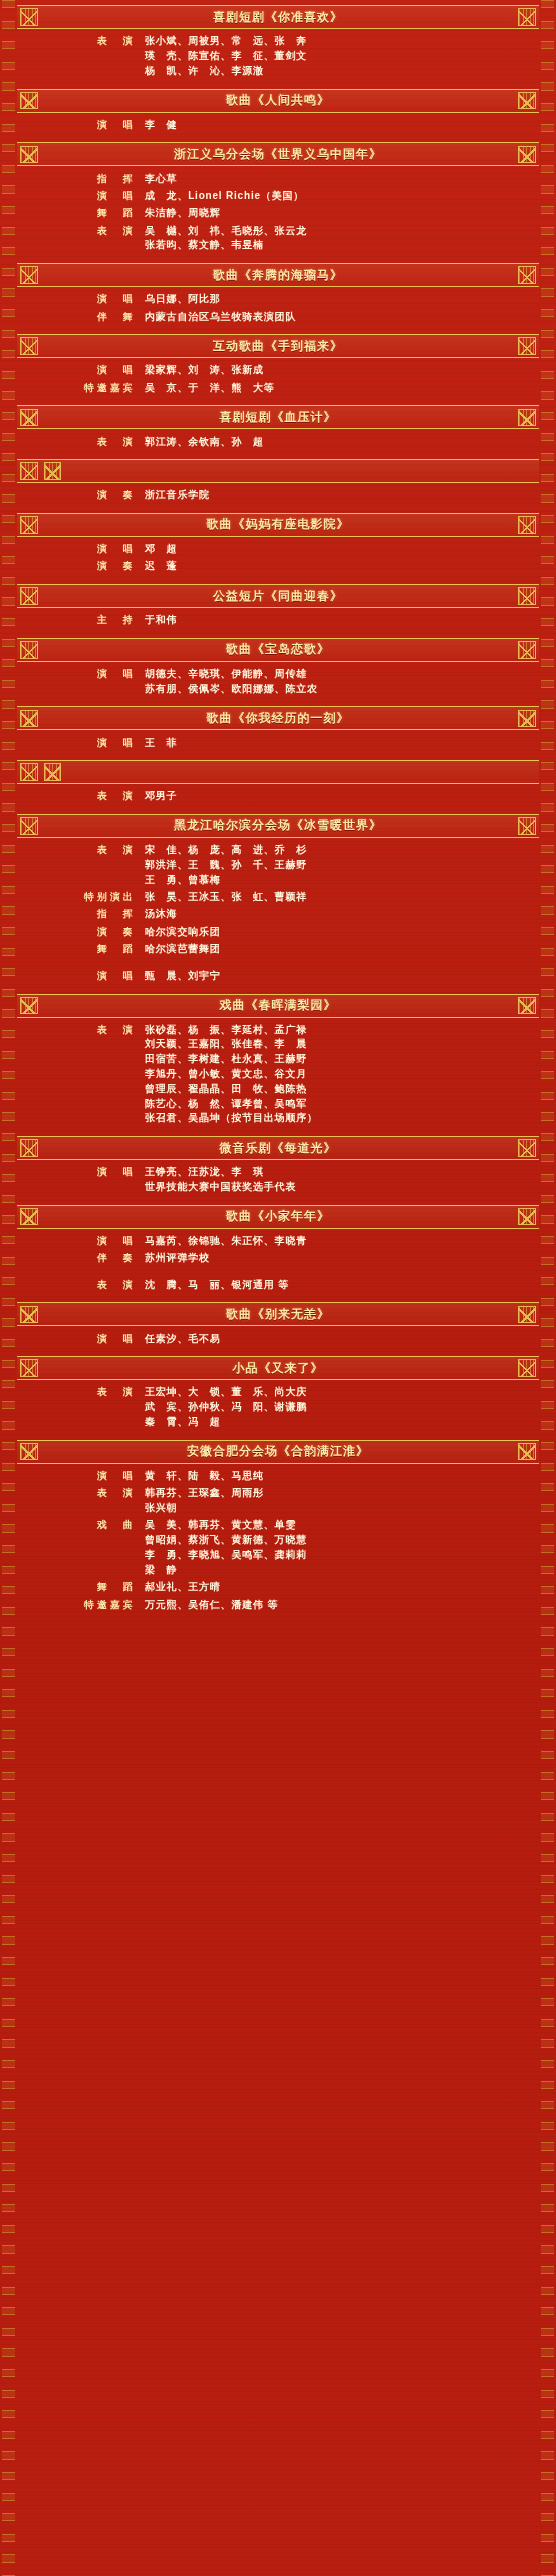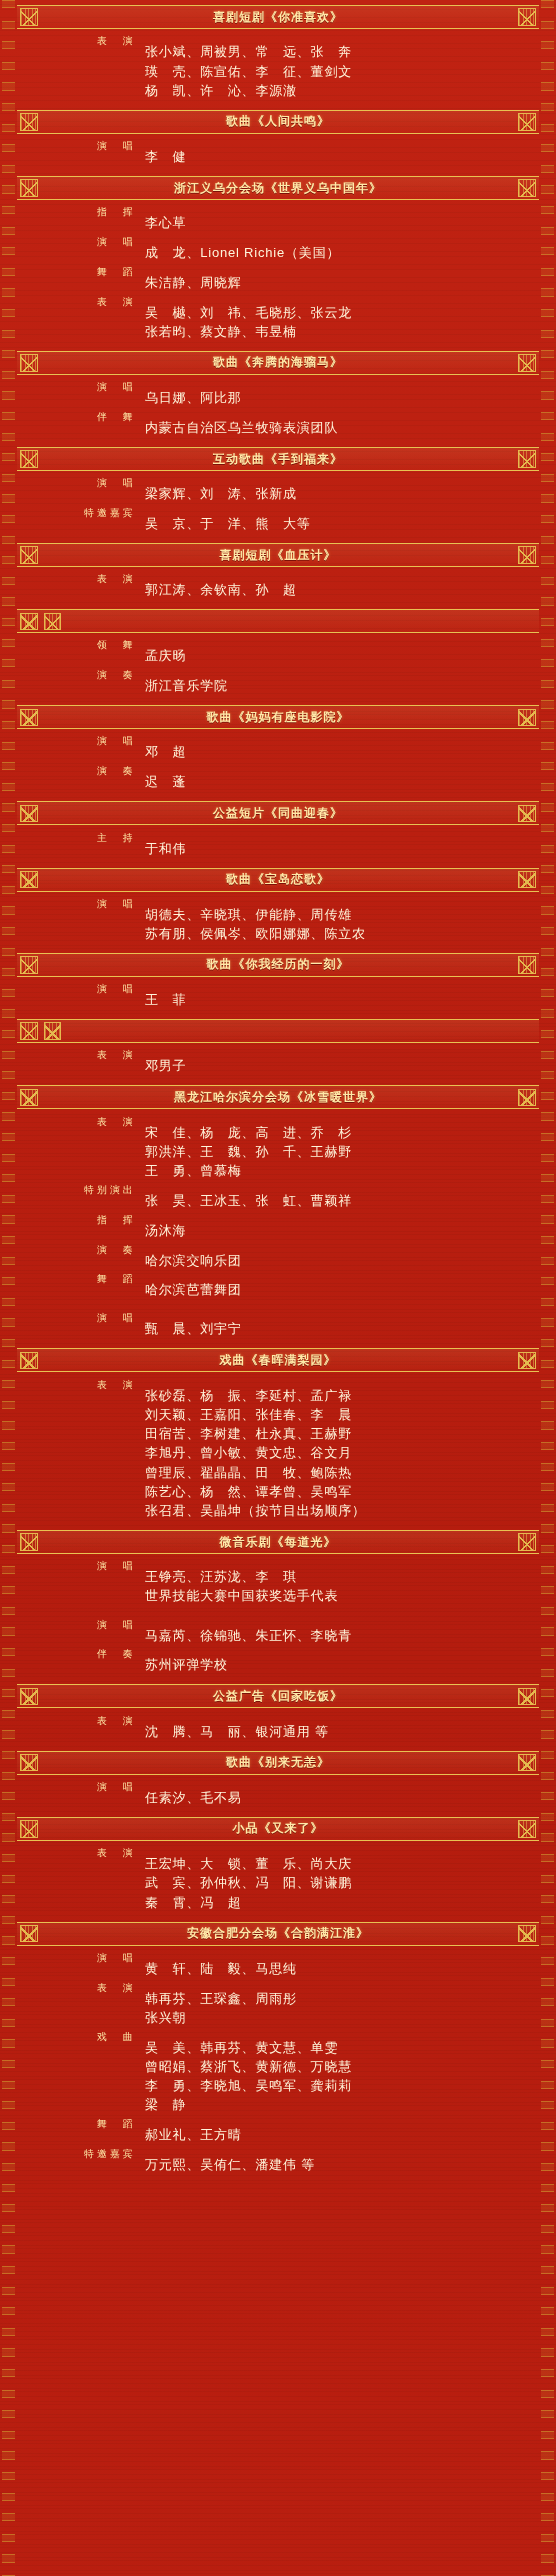--- a/index.html
+++ b/index.html
@@ -85,37 +85,37 @@
   
   .credits {
     margin: 3.1px 47px 0 47px;
     padding: 2.1px 0 4.1px 0;
   }
   .crow {
     display: flex;
     align-items: flex-start;
     margin: 0 0 2.6px 0;
     line-height: 1.48;
+    font-weight: bold;
   }
   .crow .role {
     flex: 0 0 88px;
     text-align: right;
     padding-right: 9.3px;
     color: #ffe9a8;
     font-size: 9.8px;
     letter-spacing: 3.1px;
     white-space: nowrap;
   }
   .crow .names {
     flex: 1 1 auto;
     color: #fff6dc;
-    font-size: 13px;
+    font-size: 10px;
     letter-spacing: 0.8px;
     word-break: break-all;
-    margin-top: 8px;
   }
   .crow .names .ln { display: block; }
 </style>
 </head>
 <body>
 
 <div id="page">
   <div class="program" id="program-root">
       <div class="item">
         <div class="title-bar">
@@ -239,26 +239,20 @@
             </span>
           </div>
         </div>
       </div>
       <div class="item">
         <div class="title-bar">
           <span class="cap"></span>
           <span class="cap"></span>
         </div>
         <div class="credits">
-          <div class="crow">
-            <span class="role">领　舞</span>
-            <span class="names">
-              <span class="ln">孟庆旸</span>
-            </span>
-          </div>
           <div class="crow">
             <span class="role">演　奏</span>
             <span class="names">
               <span class="ln">浙江音乐学院</span>
             </span>
           </div>
         </div>
       </div>
       <div class="item">
         <div class="title-bar">
@@ -423,40 +417,38 @@
           <div class="crow">
             <span class="role">演　唱</span>
             <span class="names">
               <span class="ln">王铮亮、汪苏泷、李　琪</span>
               <span class="ln">世界技能大赛中国获奖选手代表</span>
             </span>
           </div>
         </div>
       </div>
       <div class="item">
+        <div class="title-bar">
+          <span class="cap"></span>
+          <span class="ttl">歌曲《小家年年》</span>
+          <span class="cap"></span>
+        </div>
         <div class="credits">
           <div class="crow">
             <span class="role">演　唱</span>
             <span class="names">
               <span class="ln">马嘉芮、徐锦驰、朱正怀、李晓青</span>
             </span>
           </div>
           <div class="crow">
             <span class="role">伴　奏</span>
             <span class="names">
               <span class="ln">苏州评弹学校</span>
             </span>
           </div>
-        </div>
-      </div>
-      <div class="item">
-        <div class="title-bar">
-          <span class="cap"></span>
-          <span class="ttl">公益广告《回家吃饭》</span>
-          <span class="cap"></span>
         </div>
       </div>
       <div class="item">
         <div class="credits">
           <div class="crow">
             <span class="role">表　演</span>
             <span class="names">
               <span class="ln">沈　腾、马　丽、银河通用 等</span>
             </span>
           </div>

